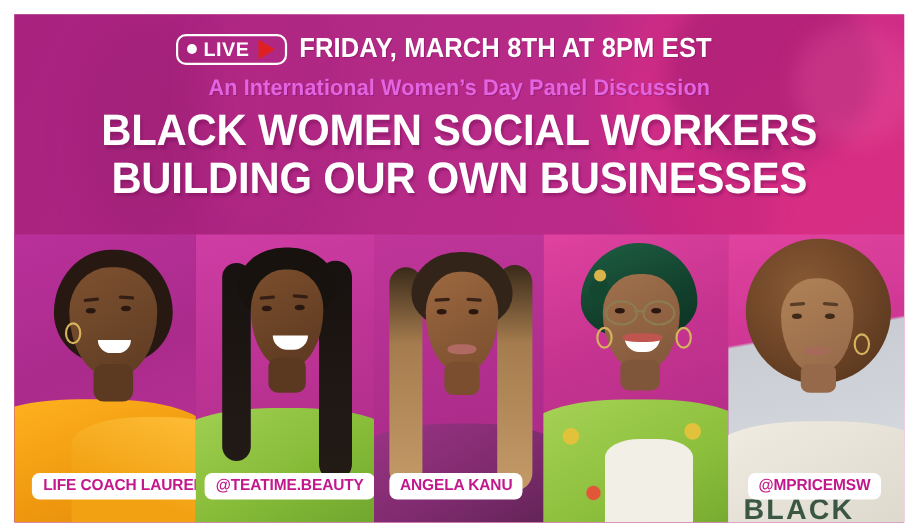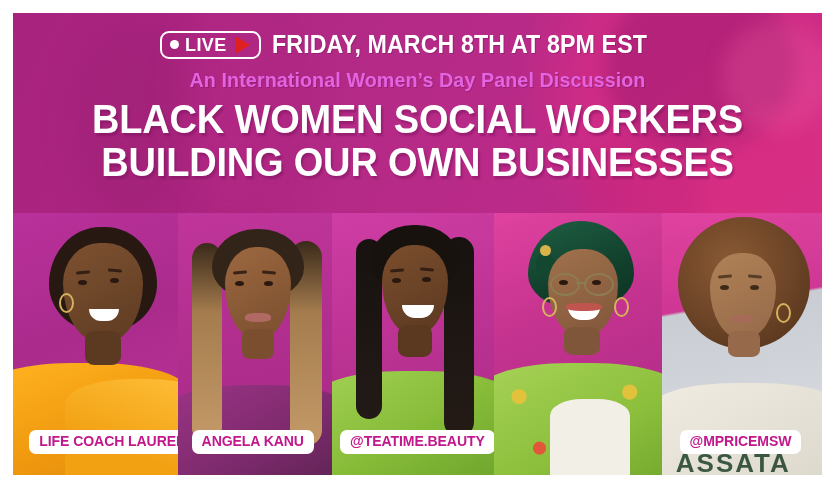--- a/index.html
+++ b/index.html
@@ -173,57 +173,57 @@
           <div class="smile" style="left:76px;top:96px;width:30px;height:12px;"></div>
           <div class="neck" style="left:72px;top:118px;width:36px;height:34px;background:#5c3a21;"></div>
           <div class="hoop" style="left:46px;top:80px;"></div>
         </div>
         <div class="name-pill">
           <span class="nm">LIFE COACH LAUREN</span>
 
         </div>
       </div>
 
+      <div class="panelist p3">
+        <div class="photo">
+          <div class="bg-fill" style="background:linear-gradient(165deg,#cf3da4 0%,#bc3394 45%,#a82a86 100%);"></div>
+          <div class="torso" style="left:-18px;bottom:0;width:200px;height:104px;background:linear-gradient(150deg,#a3d154 0%,#86bb38 55%,#6da42c 100%);"></div>
+          <div class="braid" style="left:24px;top:26px;width:26px;height:180px;background:linear-gradient(180deg,#171210,#221a16);"></div>
+          <div class="braid" style="left:112px;top:24px;width:30px;height:200px;background:linear-gradient(180deg,#171210,#241b16);"></div>
+          <div class="hair" style="left:38px;top:12px;width:90px;height:66px;background:#18120f;"></div>
+          <div class="face" style="left:50px;top:32px;width:66px;height:90px;background:linear-gradient(150deg,#7b4e2d,#5b3820);"></div>
+          <div class="brow" style="left:58px;top:56px;transform:rotate(-5deg);"></div>
+          <div class="brow" style="left:88px;top:55px;transform:rotate(5deg);"></div>
+          <div class="eye" style="left:60px;top:65px;"></div>
+          <div class="eye" style="left:90px;top:64px;"></div>
+          <div class="smile" style="left:70px;top:92px;width:32px;height:13px;"></div>
+          <div class="neck" style="left:66px;top:112px;width:34px;height:32px;background:#5b3820;"></div>
+        </div>
+        <div class="name-pill">
+          <span class="nm">@TEATIME.BEAUTY</span>
+        </div>
+      </div>
+
       <div class="panelist p2">
         <div class="photo">
           <div class="bg-fill" style="background:linear-gradient(170deg,#c0359a 0%,#b02e8e 50%,#a82a86 100%);"></div>
           <div class="torso" style="left:-10px;bottom:0;width:180px;height:90px;background:linear-gradient(150deg,#9c3486 0%,#7d2a6d 60%,#5f2454 100%);"></div>
           <div class="braid" style="left:14px;top:30px;width:30px;height:200px;background:linear-gradient(180deg,#3a2a1a 0%,#a57c4e 35%,#c49a68 100%);"></div>
           <div class="braid" style="left:112px;top:28px;width:32px;height:205px;background:linear-gradient(180deg,#3a2a1a 0%,#a57c4e 35%,#c49a68 100%);"></div>
           <div class="hair" style="left:34px;top:16px;width:92px;height:70px;background:#33241a;"></div>
           <div class="face" style="left:47px;top:34px;width:66px;height:92px;background:linear-gradient(150deg,#9c6840,#7a4e2e);"></div>
           <div class="brow" style="left:55px;top:58px;transform:rotate(-4deg);"></div>
           <div class="brow" style="left:84px;top:58px;transform:rotate(4deg);"></div>
           <div class="eye" style="left:57px;top:68px;"></div>
           <div class="eye" style="left:86px;top:68px;"></div>
           <div class="lip" style="left:67px;top:100px;width:26px;height:9px;background:#b06a63;"></div>
           <div class="neck" style="left:64px;top:116px;width:32px;height:30px;background:#7a4e2e;"></div>
         </div>
         <div class="name-pill">
           <span class="nm">ANGELA KANU</span>
-        </div>
-      </div>
-
-      <div class="panelist p3">
-        <div class="photo">
-          <div class="bg-fill" style="background:linear-gradient(165deg,#cf3da4 0%,#bc3394 45%,#a82a86 100%);"></div>
-          <div class="torso" style="left:-18px;bottom:0;width:200px;height:104px;background:linear-gradient(150deg,#a3d154 0%,#86bb38 55%,#6da42c 100%);"></div>
-          <div class="braid" style="left:24px;top:26px;width:26px;height:180px;background:linear-gradient(180deg,#171210,#221a16);"></div>
-          <div class="braid" style="left:112px;top:24px;width:30px;height:200px;background:linear-gradient(180deg,#171210,#241b16);"></div>
-          <div class="hair" style="left:38px;top:12px;width:90px;height:66px;background:#18120f;"></div>
-          <div class="face" style="left:50px;top:32px;width:66px;height:90px;background:linear-gradient(150deg,#7b4e2d,#5b3820);"></div>
-          <div class="brow" style="left:58px;top:56px;transform:rotate(-5deg);"></div>
-          <div class="brow" style="left:88px;top:55px;transform:rotate(5deg);"></div>
-          <div class="eye" style="left:60px;top:65px;"></div>
-          <div class="eye" style="left:90px;top:64px;"></div>
-          <div class="smile" style="left:70px;top:92px;width:32px;height:13px;"></div>
-          <div class="neck" style="left:66px;top:112px;width:34px;height:32px;background:#5b3820;"></div>
-        </div>
-        <div class="name-pill">
-          <span class="nm">@TEATIME.BEAUTY</span>
         </div>
       </div>
 
       <div class="panelist p4">
         <div class="photo">
           <div class="bg-fill" style="background:linear-gradient(160deg,#e0429f 0%,#c4338f 40%,#a82a86 100%);"></div>
           <div class="torso" style="left:-16px;bottom:0;width:205px;height:112px;background:
             radial-gradient(circle at 20% 30%,#e2c23a 0 7px,transparent 8px),
             radial-gradient(circle at 46% 55%,#e2563a 0 7px,transparent 8px),
             radial-gradient(circle at 74% 26%,#e2c23a 0 7px,transparent 8px),
@@ -254,21 +254,21 @@
           <div class="torso" style="left:-10px;bottom:0;width:190px;height:92px;background:linear-gradient(150deg,#f0ece2 0%,#ddd8cc 100%);"></div>
           <div class="hair" style="left:16px;top:4px;width:132px;height:132px;background:radial-gradient(circle at 40% 35%,#8a5a34 0%,#6b4326 55%,#4e3019 100%);border-radius:50%;"></div>
           <div class="face" style="left:48px;top:40px;width:66px;height:86px;background:linear-gradient(150deg,#b08256,#95694a);"></div>
           <div class="brow" style="left:56px;top:62px;transform:rotate(-4deg);background:#4a3320;"></div>
           <div class="brow" style="left:86px;top:62px;transform:rotate(4deg);background:#4a3320;"></div>
           <div class="eye" style="left:58px;top:72px;background:#3d2a18;"></div>
           <div class="eye" style="left:88px;top:72px;background:#3d2a18;"></div>
           <div class="lip" style="left:68px;top:102px;width:24px;height:8px;background:#a66a58;"></div>
           <div class="neck" style="left:66px;top:118px;width:32px;height:26px;background:#95694a;"></div>
           <div class="hoop" style="left:114px;top:90px;"></div>
-          <div class="shirt-text">ASSATA</div>
+          <div class="shirt-text">BLACK</div>
         </div>
         <div class="name-pill">
           <span class="nm">@MPRICEMSW</span>
         </div>
       </div>
 
     </div>
   </div>
 </div>
 

